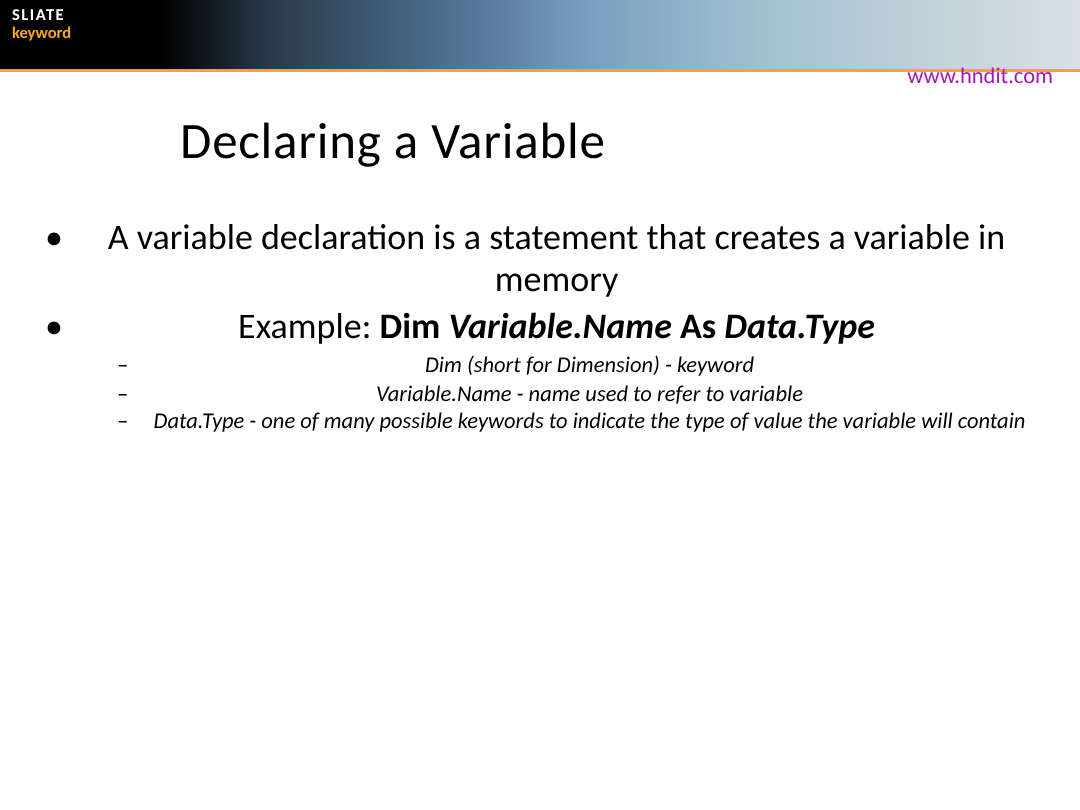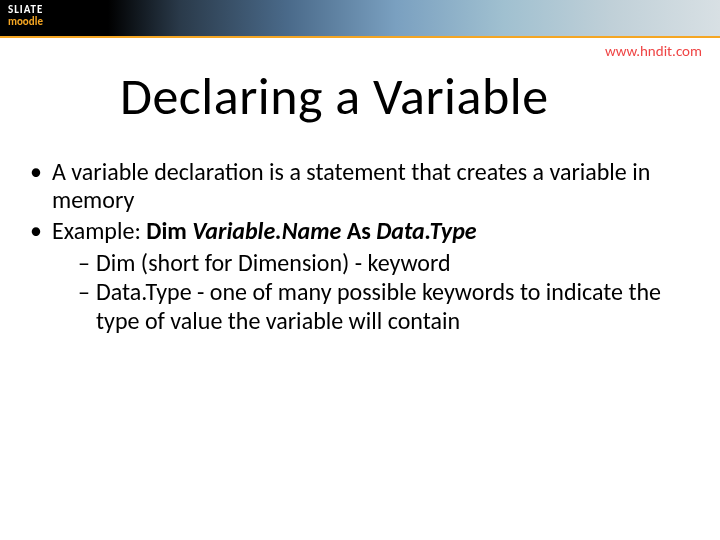--- a/index.html
+++ b/index.html
@@ -1,81 +1,83 @@
 <!DOCTYPE html>
 <html><head>
 <meta charset="utf-8">
 <style>
   * { margin: 0; padding: 0; box-sizing: border-box; }
   html, body { width: 720px; height: 540px; font-family: Calibri, Arial, sans-serif; background: #fff; color: #000; }
   .slide { width: 720px; height: 540px; position: relative; }
   .banner {
     width: 100%;
-    height: 38px;
+    height: 48px;
     background: linear-gradient(90deg, #000 0%, #000 15%, #2a3a4a 25%, #4a6a8a 40%, #7aa0c0 55%, #a0c0d0 70%, #c0d0d8 85%, #d8e0e4 100%);
     position: relative;
     border-bottom: 2px solid #f5a623;
     padding-left: 43px;
   }
   .banner-logo {
     position: absolute; left: 8px; top: 4px;
     color: #fff; font-size: 11px; font-weight: bold;
     line-height: 1.1;
   }
   .banner-logo .s1 { color: #fff; letter-spacing: 1px; }
   .banner-logo .s2 { color: #f5a623; }
   .url {
     position: absolute; right: 18px; top: 42px;
     font-size: 15px; font-family: Calibri, Arial, sans-serif;
-    color: #ef4444;
+    color: #a21caf;
   }
   .title {
     text-align: left;
-    font-size: 52px;
+    font-size: 34px;
     font-weight: 400;
     margin: 26px 0 0 120px;
     letter-spacing: 0.5px;
   }
   .content {
     margin: 30px 30px 0 30px;
     font-size: 24px;
     line-height: 1.18;
+    text-align: center;
   }
   ul.bullets { list-style: none; }
   ul.bullets > li { position: relative; padding-left: 22px; margin-bottom: 2px; }
   ul.bullets > li::before { content: "•"; position: absolute; left: 0; top: 0; }
-  ul.dashes { list-style: none; margin: 4px 0 10px 26px; font-size: 24px; }
+  ul.dashes { list-style: none; margin: 4px 0 10px 26px; font-size: 15px; font-style: italic; }
   ul.dashes > li { position: relative; padding-left: 18px; margin-bottom: 1px; }
   ul.dashes > li::before { content: "–"; position: absolute; left: 0; top: 0; }
   .syntax-label { display: inline; }
   .syntax-code { font-weight: bold; }
   .syntax-code .vn { font-style: italic; }
   .example-code { font-weight: bold; }
 </style>
 </head>
 <body>
 
 <div class="slide">
   <div class="banner">
     <div class="banner-logo">
       <span class="s1">SLIATE</span><br>
-      <span class="s2">moodle</span>
+      <span class="s2">keyword</span>
     </div>
   </div>
   <div class="url">www.hndit.com</div>
 
   <h1 class="title">Declaring a Variable</h1>
 
   <div class="content">
     <ul class="bullets">
       <li>
         <span>A variable declaration is a statement that creates a variable in memory</span>
       </li>
       <li>
         <span class="syntax-label">Example:   </span><span class="syntax-code"><span>Dim </span><span class="vn">Variable.Name</span><span> As </span><span class="vn">Data.Type</span></span>
         <ul class="dashes">
           <li>Dim (short for Dimension) - keyword</li>
+          <li>Variable.Name - name used to refer to variable</li>
           <li>Data.Type - one of many possible keywords to indicate the type of value the variable will contain</li>
         </ul>
       </li>
     </ul>
   </div>
 </div>
 
 </body></html>

